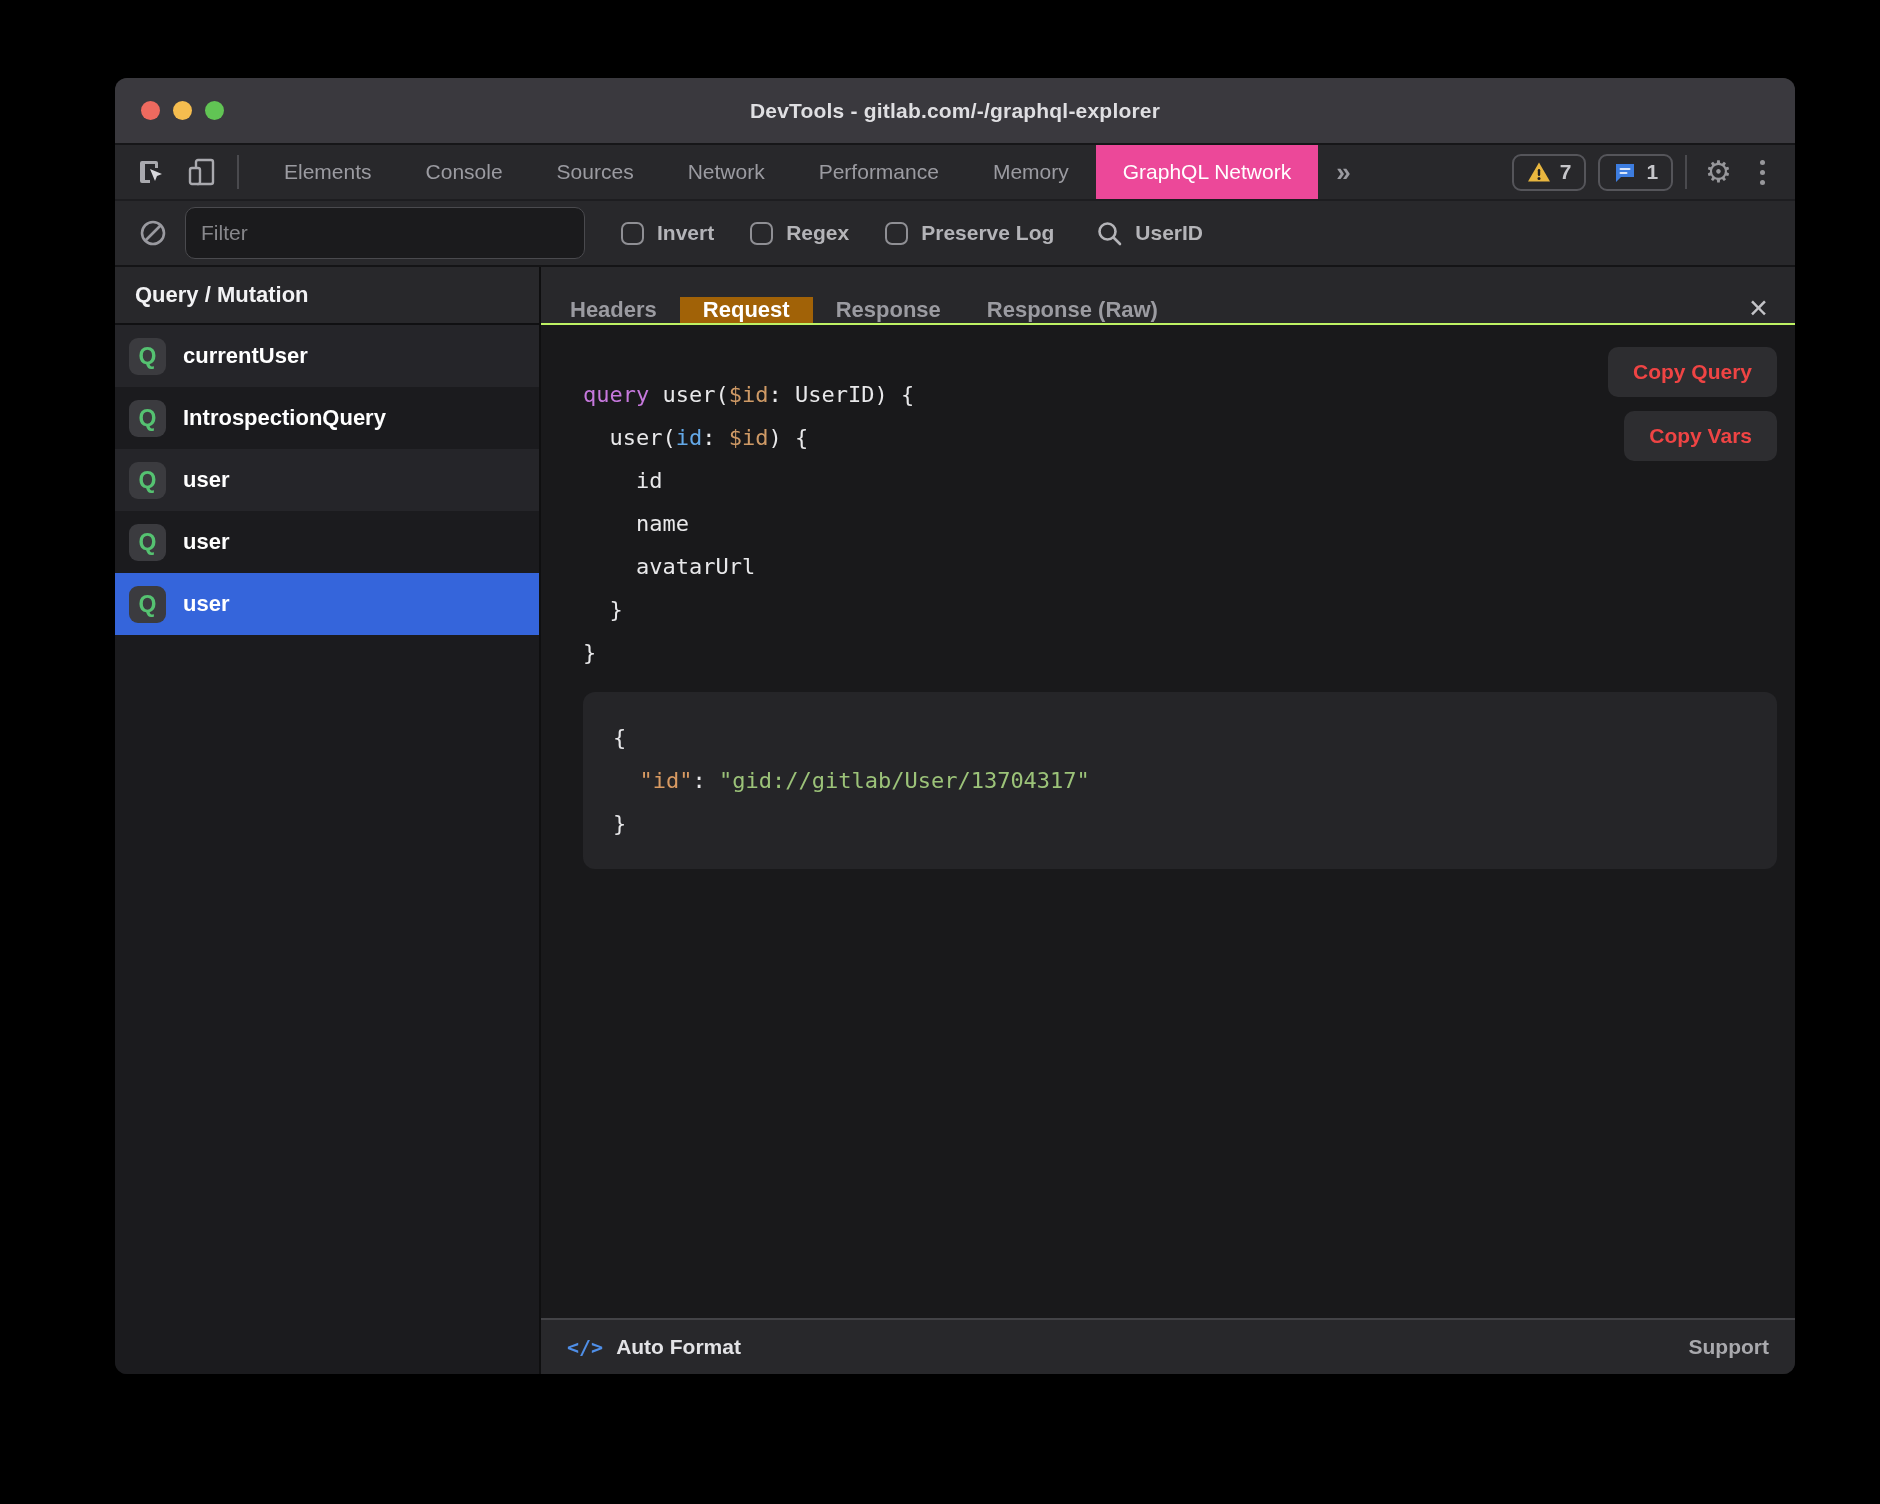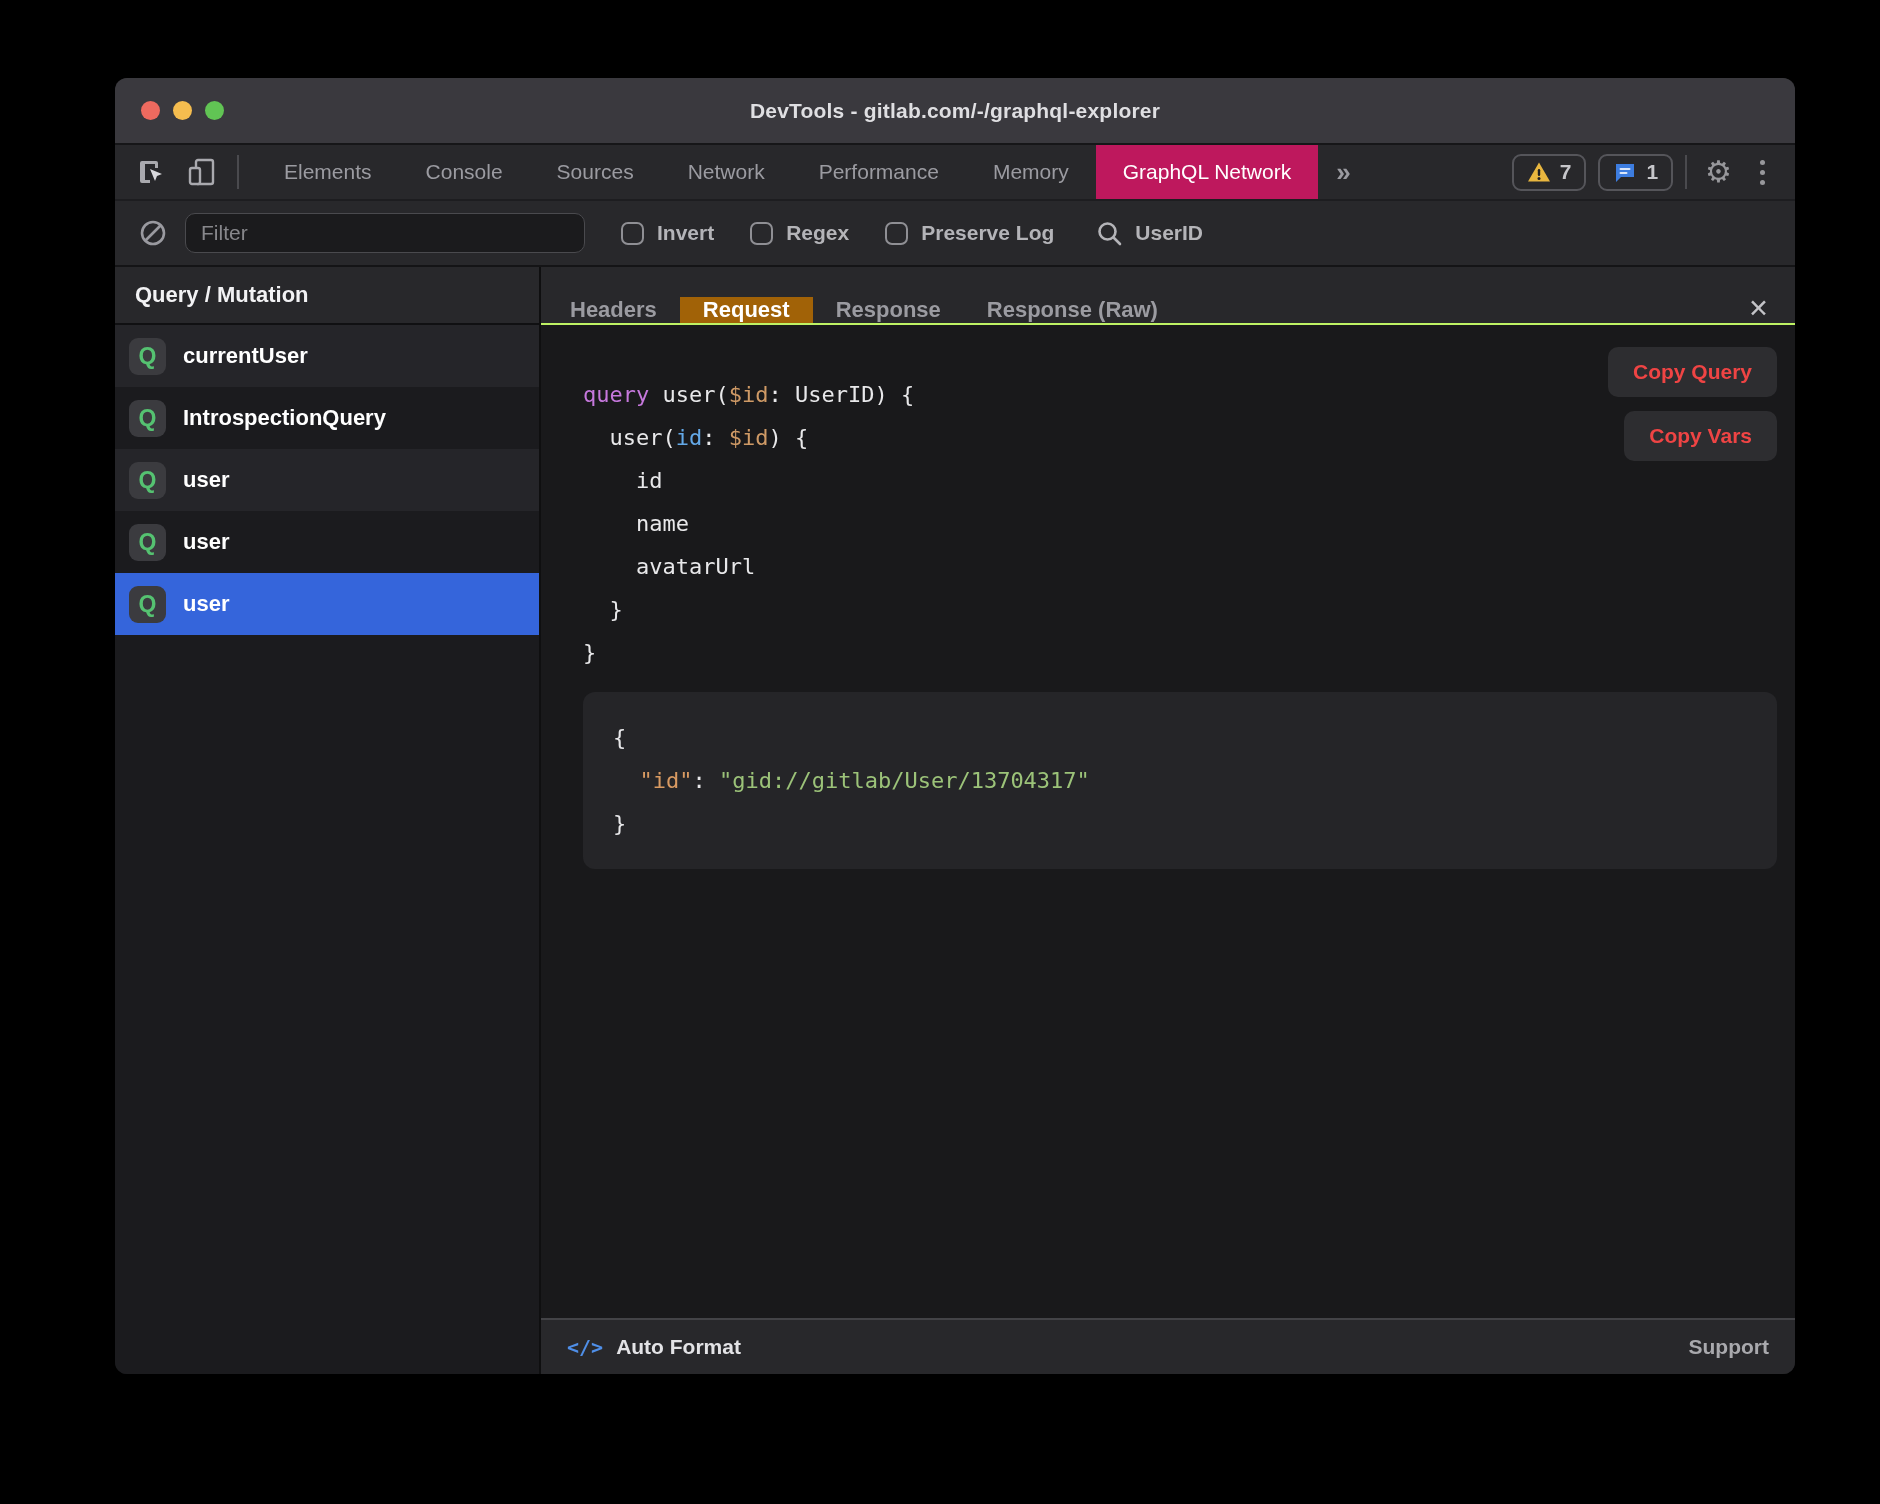--- a/index.html
+++ b/index.html
@@ -22,33 +22,33 @@
   .win-title { color:#dfdfe2; font-size:21px; font-weight:700; letter-spacing:.2px; }
 
   
   .tabbar { height:56px; background:#28282b; flex:0 0 auto; display:flex; align-items:stretch;
             border-bottom:2px solid #1d1d20; }
   .tool-icons { display:flex; align-items:center; gap:20px; padding:0 18px 0 22px; }
   .vdiv { width:2px; height:34px; background:#4a4a4e; align-self:center; }
   .dt-tabs { display:flex; align-items:stretch; }
   .dt-tab { display:flex; align-items:center; padding:0 27px; font-size:21px; font-weight:500;
             color:#9b9ba1; cursor:default; white-space:nowrap; }
-  .dt-tab.active { background:#be185d; color:#ffffff; }
+  .dt-tab.active { background:#ec4899; color:#ffffff; }
   .chevron-more { display:flex; align-items:center; padding:0 18px; color:#9b9ba1; font-size:26px; font-weight:700; }
   .tab-right { margin-left:auto; display:flex; align-items:center; gap:12px; padding-right:20px; }
   .badge { display:flex; align-items:center; gap:9px; height:37px; padding:0 13px;
            border:2px solid #55555a; border-radius:9px; color:#c6c6ca; font-size:21px; font-weight:600; }
   .gear { color:#97979b; font-size:30px; line-height:1; padding:0 6px; }
   .dots { display:flex; flex-direction:column; gap:5px; padding:0 10px; }
   .dots i { width:5px; height:5px; border-radius:50%; background:#97979b; display:block; }
 
   
   .filterbar { height:66px; background:#28282b; flex:0 0 auto; display:flex; align-items:center;
                padding-left:24px; border-bottom:2px solid #141416; }
-  .filter-input { width:400px; height:40px; margin-left:18px; background:#1b1b1d;
+  .filter-input { width:400px; height:52px; margin-left:18px; background:#1b1b1d;
                   border:1.5px solid #4a4a4e; border-radius:10px; padding:0 15px;
                   color:#dedee0; font-size:21px; font-family:"Liberation Sans",sans-serif; outline:none; }
   .filter-input::placeholder { color:#87878b; }
   .cb-group { display:flex; align-items:center; gap:13px; margin-left:36px; }
   .cbox { width:23px; height:23px; border:2.5px solid #8f8f94; border-radius:7px; background:transparent; }
   .cb-label { color:#b4b4b8; font-size:21px; font-weight:700; }
   .search-group { display:flex; align-items:center; gap:12px; margin-left:42px; }
   .search-label { color:#b4b4b8; font-size:21px; font-weight:700; }
 
   

